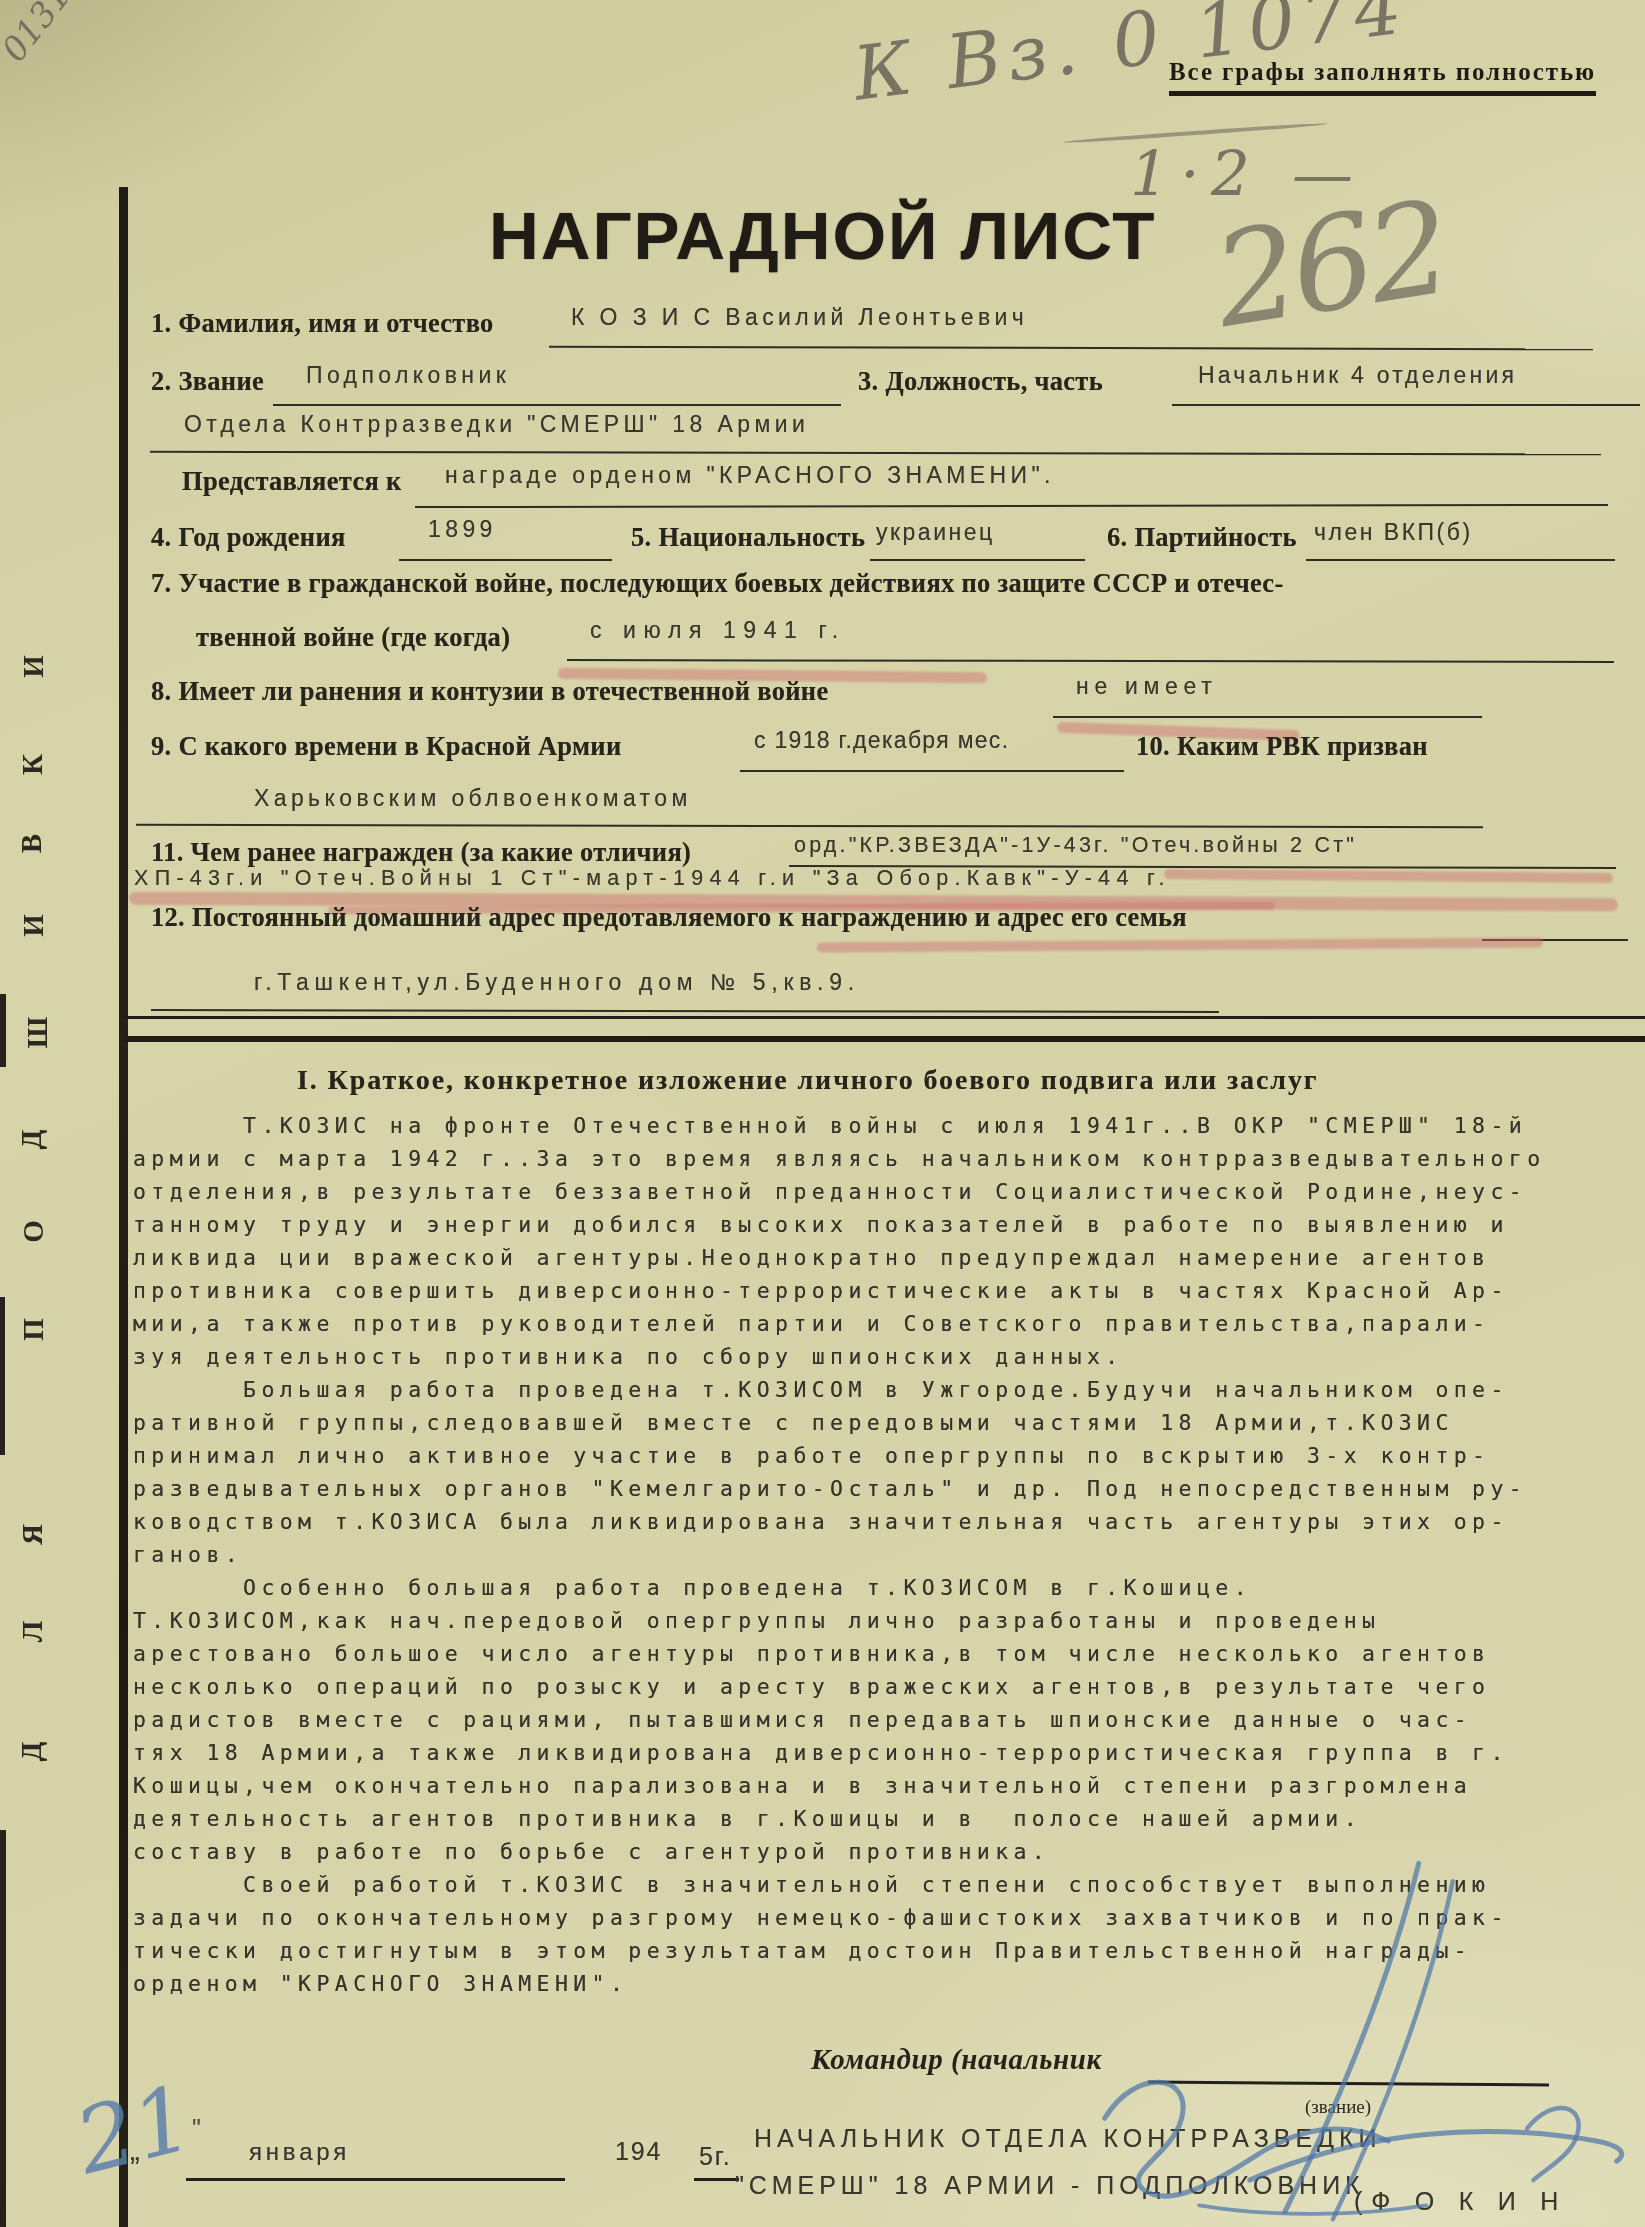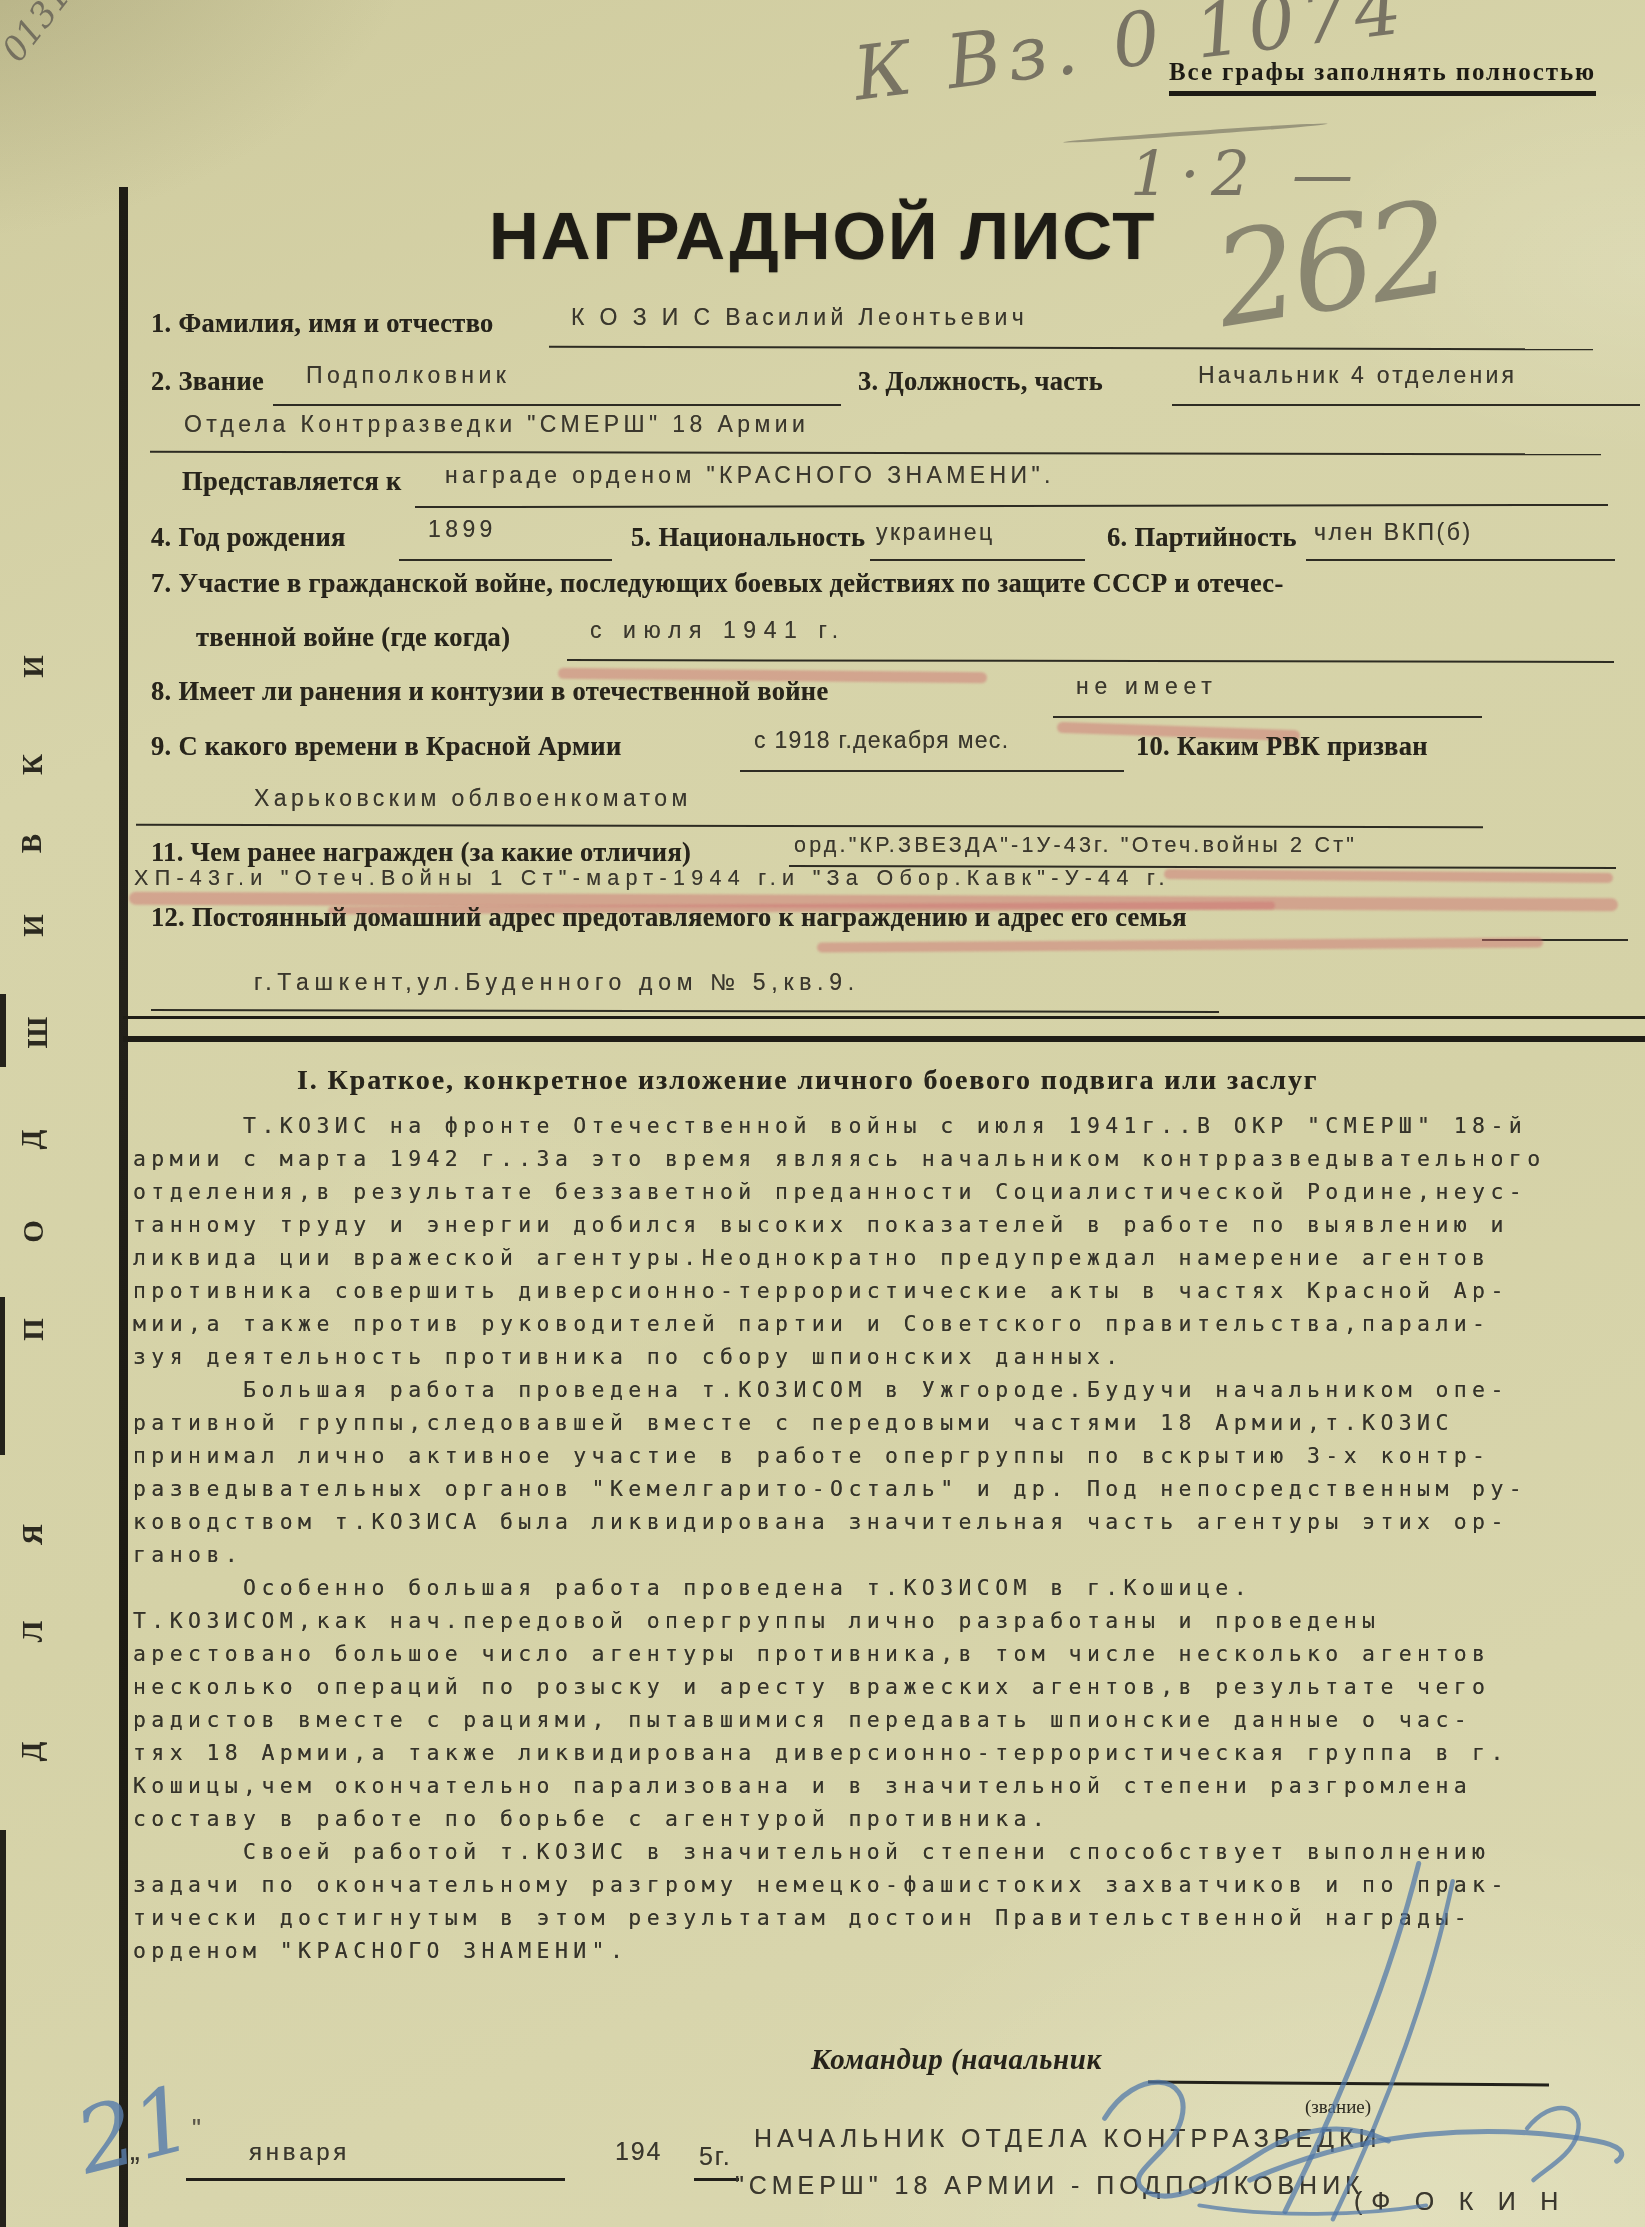--- a/index.html
+++ b/index.html
@@ -155,20 +155,21 @@
     <div class="bl">разведывательных органов "Кемелгарито-Осталь" и др. Под непосредственным ру-</div>
     <div class="bl">ководством т.КОЗИСА была ликвидирована значительная часть агентуры этих ор-</div>
     <div class="bl">ганов.</div>
     <div class="bl">      Особенно большая работа проведена т.КОЗИСОМ в г.Кошице.</div>
     <div class="bl">Т.КОЗИСОМ,как нач.передовой опергруппы лично разработаны и проведены</div>
     <div class="bl">арестовано большое число агентуры противника,в том числе несколько агентов</div>
     <div class="bl">несколько операций по розыску и аресту вражеских агентов,в результате чего</div>
     <div class="bl">радистов вместе с рациями, пытавшимися передавать шпионские данные о час-</div>
     <div class="bl">тях 18 Армии,а также ликвидирована диверсионно-террористическая группа в г.</div>
     <div class="bl">Кошицы,чем окончательно парализована и в значительной степени разгромлена</div>
+    <div class="bl">деятельность агентов противника в г.Кошицы и в  полосе нашей армии.</div>
     <div class="bl">составу в работе по борьбе с агентурой противника.</div>
     <div class="bl">      Своей работой т.КОЗИС в значительной степени способствует выполнению</div>
     <div class="bl">задачи по окончательному разгрому немецко-фашистоких захватчиков и по прак-</div>
     <div class="bl">тически достигнутым в этом результатам достоин Правительственной награды-</div>
     <div class="bl">орденом "КРАСНОГО ЗНАМЕНИ".</div>
   </div>
 
   <div class="cmd">Командир (начальник</div>
   <div class="ul" style="left:1148px;top:2082px;width:401px;height:2.5px;transform:rotate(.4deg);background:#22201a;"></div>
   <div class="hint" style="left:1305px;top:2096px;">(звание)</div>

